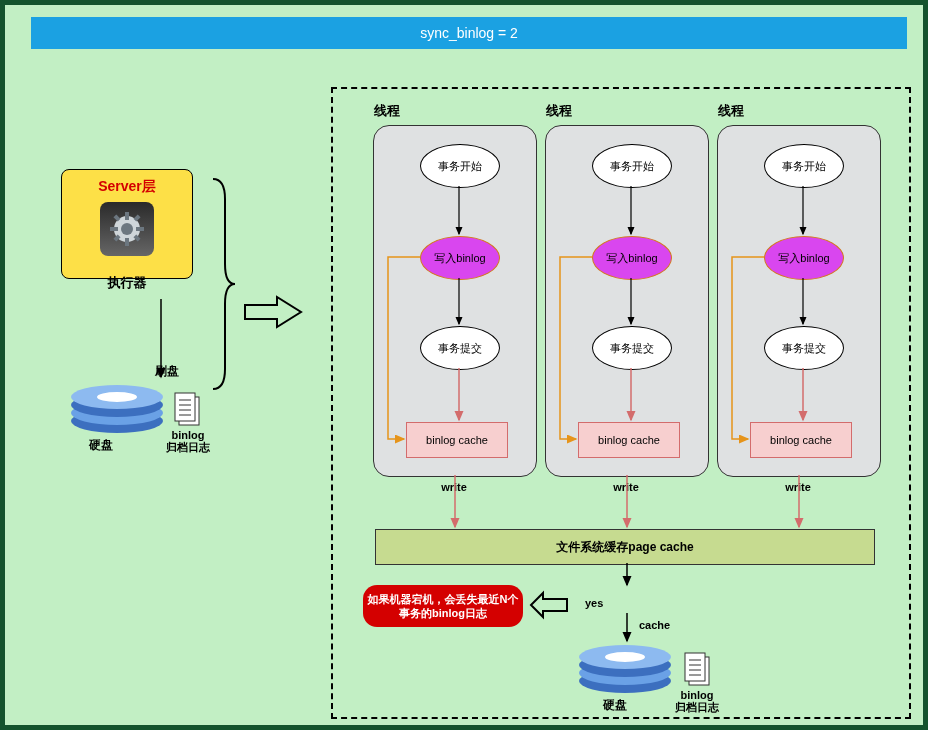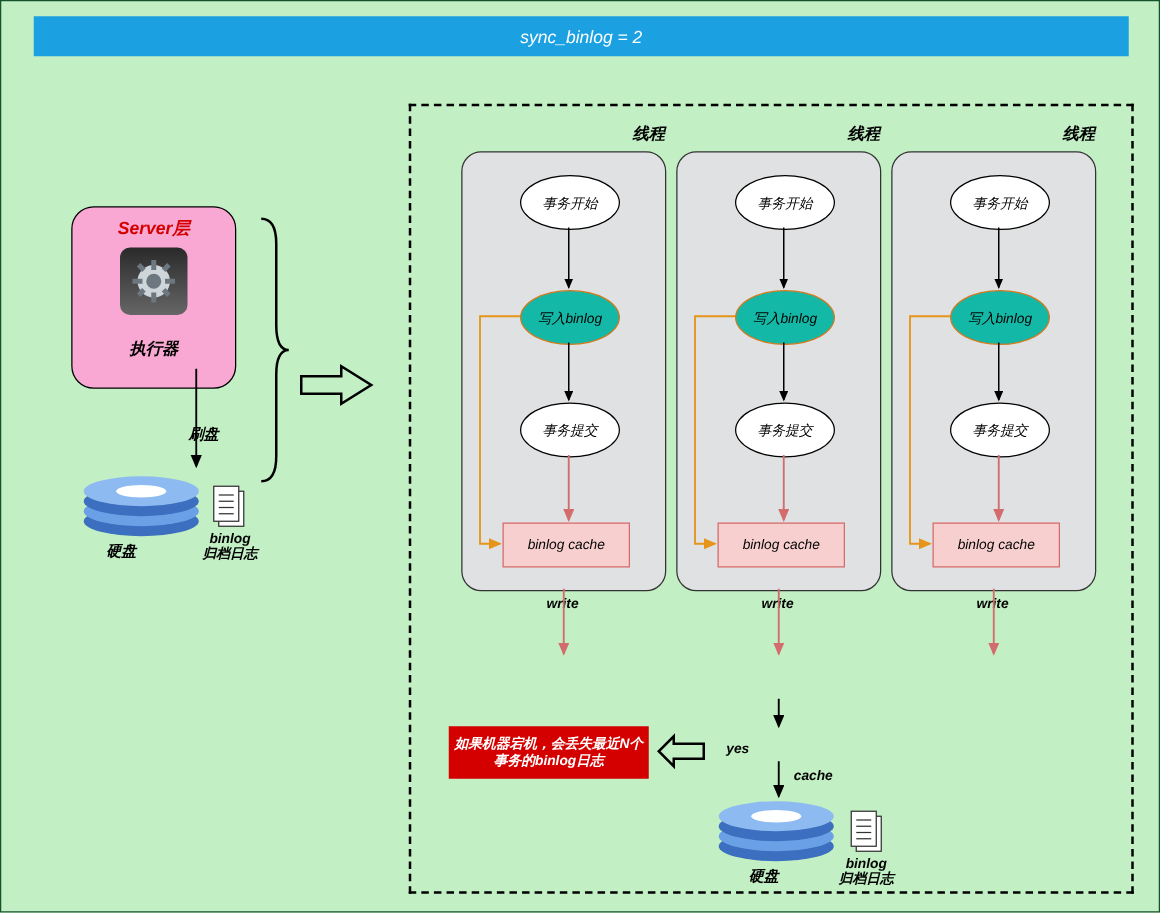--- a/index.html
+++ b/index.html
@@ -1,42 +1,42 @@
 <!DOCTYPE html>
 <html><head>
 <meta charset="utf-8">
 <style>
   html,body{margin:0;padding:0;font-family:Arial,"Microsoft YaHei",sans-serif;font-size:12px;}
-  .canvas{position:relative;width:928px;height:730px;background:#C2EFC4;border:1px solid #14532d;box-sizing:border-box;font-style:italic;}
+  .canvas{position:relative;width:928px;height:730px;background:#C2EFC4;border:5px solid #14532d;box-sizing:border-box;}
   .banner{position:absolute;left:26px;top:12px;width:876px;height:32px;background:#1BA1E2;color:#fff;display:flex;align-items:center;justify-content:center;font-size:14px;}
-  .server-panel{position:absolute;left:56px;top:164px;width:132px;height:146px;background:#f9a8d4;border-radius:18px;border:1px solid #000;text-align:center;padding-top:8px;box-sizing:border-box;}
+  .server-panel{position:absolute;left:56px;top:164px;width:132px;height:110px;background:#fde047;border-radius:8px;border:1px solid #000;text-align:center;padding-top:8px;box-sizing:border-box;}
   .server-panel .title{color:#d40000;font-weight:bold;font-size:14px;margin-bottom:6px;}
   .server-panel .app-icon{width:54px;height:54px;margin:0 auto;background:linear-gradient(#2a2a2a,#666);border-radius:8px;display:flex;align-items:center;justify-content:center;}
   .server-panel .app-icon svg{width:40px;height:40px;}
   .server-panel .cap{margin-top:18px;font-weight:bold;font-size:13px;}
-  .flush-label{position:absolute;left:150px;top:338px;font-weight:bold;font-size:12px;}
+  .flush-label{position:absolute;left:150px;top:358px;font-weight:bold;font-size:12px;}
   .disk-left{position:absolute;left:58px;top:372px;width:108px;height:60px;}
   .disk-caption{position:absolute;left:84px;top:432px;font-weight:bold;font-size:12px;}
   .file-stack-left{position:absolute;left:168px;top:386px;width:28px;height:36px;}
   .file-caption-left{position:absolute;left:158px;top:424px;font-weight:bold;font-size:11px;text-align:center;line-height:1.1;width:50px;}
   .brace{position:absolute;left:200px;top:174px;width:30px;height:210px;}
   .big-arrow{position:absolute;left:238px;top:290px;width:60px;height:34px;}
   .detail-box{position:absolute;left:326px;top:82px;width:576px;height:628px;border:2px dashed #000;}
   .thread{position:absolute;top:36px;width:162px;height:350px;background:#dfe1e2;border:1px solid #333;border-radius:16px;}
-  .th-label{position:absolute;top:-24px;width:100%;text-align:right;font-weight:bold;font-size:13px;}
+  .th-label{position:absolute;top:-24px;width:100%;text-align:left;font-weight:bold;font-size:13px;}
   .ell{position:absolute;left:46px;width:78px;height:42px;border:1px solid #000;border-radius:50%/50%;display:flex;align-items:center;justify-content:center;font-size:11px;}
   .blue-e{background:#ffffff;}
-  .orange-e{background:#14b8a6;border-color:#d37a1f;}
+  .orange-e{background:#d946ef;border-color:#d37a1f;}
   .box-cache{position:absolute;left:32px;top:296px;width:100px;height:34px;background:#f7cfcf;border:1px solid #d36c6c;display:flex;align-items:center;justify-content:center;font-size:11px;text-align:right;}
   .write-label{position:absolute;top:392px;width:100%;text-align:center;font-weight:bold;font-size:11px;}
   .pagecache{position:absolute;left:42px;top:440px;width:498px;height:34px;background:#c6db90;border:1px solid #333;display:flex;align-items:center;justify-content:center;font-weight:bold;font-size:12px;}
   .cond-box{position:absolute;left:240px;top:498px;width:108px;height:26px;background:#fff;border:2px solid #e68a1a;display:flex;align-items:center;justify-content:center;font-weight:bold;font-size:11px;}
   .yes-lab{position:absolute;left:252px;top:508px;font-weight:bold;font-size:11px;}
   .fsync-lab{position:absolute;left:306px;top:530px;font-weight:bold;font-size:11px;}
-  .alert-box{position:absolute;left:30px;top:496px;width:160px;height:42px;background:#d40000;color:#fff;font-weight:bold;font-size:11px;display:flex;align-items:center;justify-content:center;text-align:center;line-height:1.3;padding:2px 4px;box-sizing:border-box;}
+  .alert-box{position:absolute;left:30px;top:496px;width:160px;height:42px;background:#d40000;color:#fff;font-weight:bold;font-size:11px;display:flex;align-items:center;justify-content:center;text-align:center;line-height:1.3;padding:2px 4px;box-sizing:border-box;border-radius:14px;}
   .alert-arrow{position:absolute;left:196px;top:502px;width:40px;height:28px;}
   .disk-bottom{position:absolute;left:238px;top:550px;width:108px;height:58px;}
   .disk-bottom-cap{position:absolute;left:270px;top:608px;font-weight:bold;font-size:12px;}
   .file-stack-bot{position:absolute;left:350px;top:562px;width:28px;height:36px;}
   .file-caption-bot{position:absolute;left:338px;top:600px;font-weight:bold;font-size:11px;text-align:center;line-height:1.1;width:52px;}
 
   svg{display:block;overflow:visible;}
 </style>
 </head>
 <body>
@@ -171,20 +171,21 @@
 
     <div class="write-label" style="left:40px;width:162px;">write</div>
     <div class="write-label" style="left:212px;width:162px;">write</div>
     <div class="write-label" style="left:384px;width:162px;">write</div>
     <svg style="position:absolute;left:0;top:386px;" width="576" height="54">
       <path d="M122,0 L122,52" stroke="#d36c6c" stroke-width="1.5" marker-end="url(#apk)"></path>
       <path d="M294,0 L294,52" stroke="#d36c6c" stroke-width="1.5" marker-end="url(#apk)"></path>
       <path d="M466,0 L466,52" stroke="#d36c6c" stroke-width="1.5" marker-end="url(#apk)"></path>
     </svg>
 
+    <div class="pagecache">文件系统缓存page cache</div>
 
     <svg style="position:absolute;left:284px;top:474px;" width="20" height="24">
       <path d="M10,0 L10,22" stroke="#000" stroke-width="1.5" marker-end="url(#abk)"></path>
     </svg>
 
 
     <svg style="position:absolute;left:284px;top:524px;" width="20" height="30">
       <path d="M10,0 L10,28" stroke="#000" stroke-width="1.5" marker-end="url(#abk)"></path>
     </svg>
     <div class="yes-lab">yes</div>

